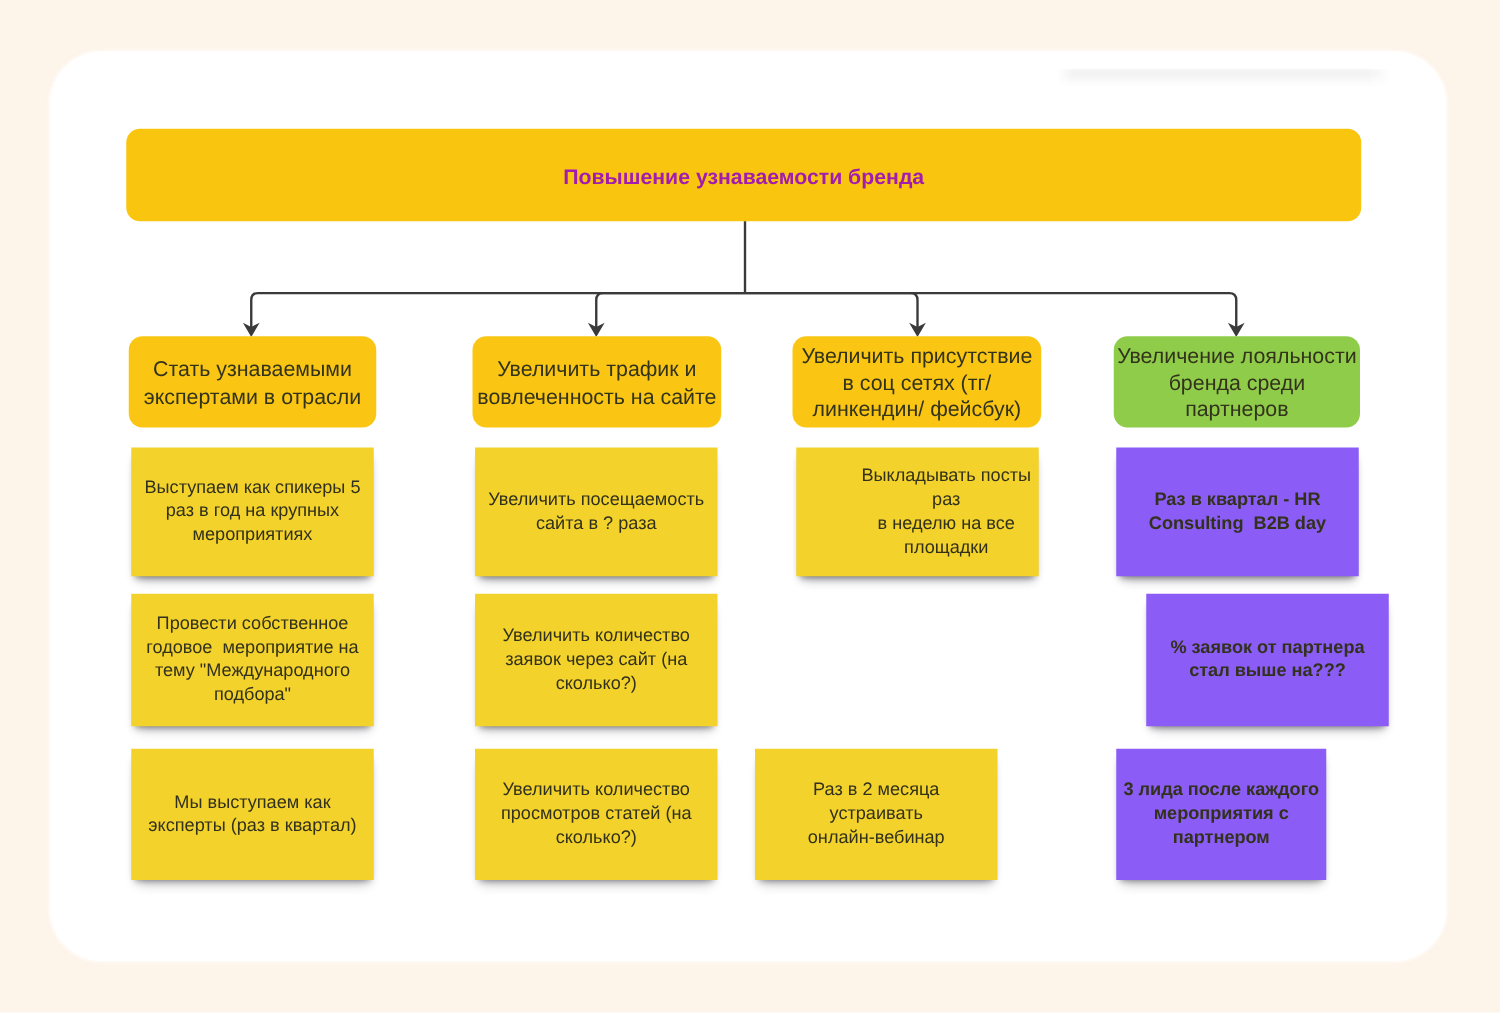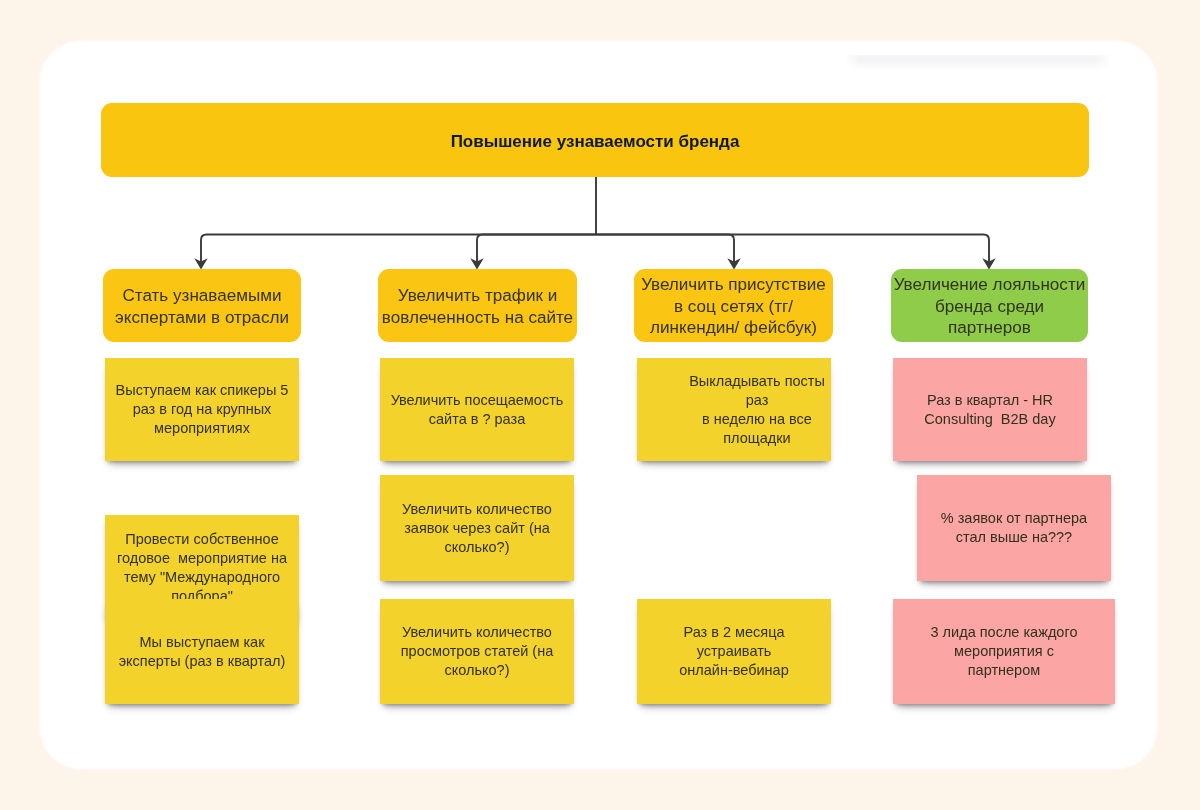--- a/index.html
+++ b/index.html
@@ -11,35 +11,35 @@
         box-shadow:0 0 3px 1px rgba(255,252,247,0.9);}
   .banner{position:absolute;left:101px;top:103px;width:988px;height:74px;
           background:#fac50f;border-radius:11px;}
   .ghost-shadow{position:absolute;left:845px;top:55px;width:268px;height:14px;
           background:linear-gradient(to bottom,rgba(35,35,60,0.085),rgba(35,35,60,0));
           filter:blur(3px);
           -webkit-mask-image:linear-gradient(to right,transparent 0,#000 5%,#000 93%,transparent 100%);
           mask-image:linear-gradient(to right,transparent 0,#000 5%,#000 93%,transparent 100%);}
   .banner-title{position:absolute;left:0;top:0;width:100%;height:100%;
       display:flex;align-items:center;justify-content:center;
-      font-size:17px;font-weight:bold;color:#0f172a;padding-top:3px;box-sizing:border-box;}
+      font-size:17px;font-weight:bold;color:#a21caf;padding-top:3px;box-sizing:border-box;}
   .links{position:absolute;left:0;top:0;width:1200px;height:810px;overflow:visible;}
   .hdr{position:absolute;top:269px;height:73px;border-radius:11px;display:flex;
        align-items:center;justify-content:center;text-align:center;
        font-size:17.1px;color:#33331c;line-height:21.5px;padding-top:2px;
        box-sizing:border-box;white-space:pre-wrap;}
   .hdr.yellow{background:#fac613;}
   .hdr.green{background:#8ecc4a;}
   .note{position:absolute;display:flex;align-items:center;justify-content:center;
         text-align:center;font-size:14.5px;color:#31311c;line-height:19px;
         box-sizing:border-box;white-space:pre-wrap;
         box-shadow:0 4px 5px -3px rgba(40,40,48,0.5),
                    0 7px 9px -5px rgba(40,40,48,0.33);}
   .note.yellow{background:#f4d22c;}
-  .note.green{background:#fca5a5;}
+  .note.green{background:#8b5cf6;font-weight:bold;}
 </style>
 </head>
 <body>
 
 <div id="stage">
   <div class="card"></div>
   <div class="ghost-shadow"></div>
 
   <div class="banner">
     <div class="banner-title">Повышение узнаваемости бренда</div>
@@ -77,21 +77,21 @@
   <div class="hdr green" style="left:891px;width:197px;">
     <span>Увеличение лояльности
 бренда среди
 партнеров</span>
   </div>
 
   <div class="note yellow" style="left:105px;top:358px;width:194px;height:103px;">
     <span>Выступаем как спикеры 5
 раз в год на крупных
 мероприятиях</span></div>
-  <div class="note yellow" style="left:105px;top:475px;width:194px;height:106px;margin-top:40px;">
+  <div class="note yellow" style="left:105px;top:475px;width:194px;height:106px;">
     <span>Провести собственное
 годовое  мероприятие на
 тему "Международного
 подбора"</span></div>
   <div class="note yellow" style="left:105px;top:599px;width:194px;height:105px;">
     <span>Мы выступаем как
 эксперты (раз в квартал)</span></div>
 
   <div class="note yellow" style="left:380px;top:358px;width:194px;height:103px;">
     <span>Увеличить посещаемость
@@ -102,28 +102,28 @@
 сколько?)</span></div>
   <div class="note yellow" style="left:380px;top:599px;width:194px;height:105px;">
     <span>Увеличить количество
 просмотров статей (на
 сколько?)</span></div>
 
   <div class="note yellow" style="left:637px;top:358px;width:194px;height:103px;padding-left:46px;">
     <span>Выкладывать посты раз
 в неделю на все
 площадки</span></div>
-  <div class="note yellow" style="left:637px;top:599px;width:194px;height:105px;">
+  <div class="note yellow" style="left:604px;top:599px;width:194px;height:105px;">
     <span>Раз в 2 месяца
 устраивать
 онлайн-вебинар</span></div>
 
   <div class="note green" style="left:893px;top:358px;width:194px;height:103px;">
     <span>Раз в квартал - HR
 Consulting  B2B day</span></div>
   <div class="note green" style="left:893px;top:475px;width:194px;height:106px;margin-left:24px;">
     <span>% заявок от партнера
 стал выше на???</span></div>
-  <div class="note green" style="left:893px;top:599px;width:222px;height:105px;">
+  <div class="note green" style="left:893px;top:599px;width:168px;height:105px;">
     <span>3 лида после каждого
 мероприятия с
 партнером</span></div>
 </div>
 
 </body></html>

